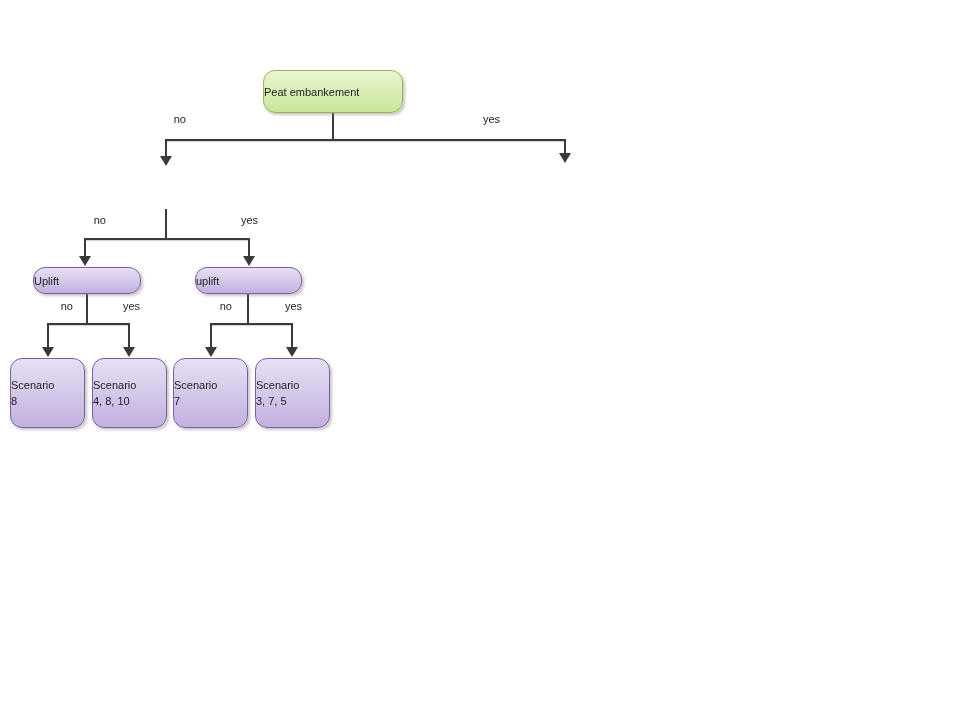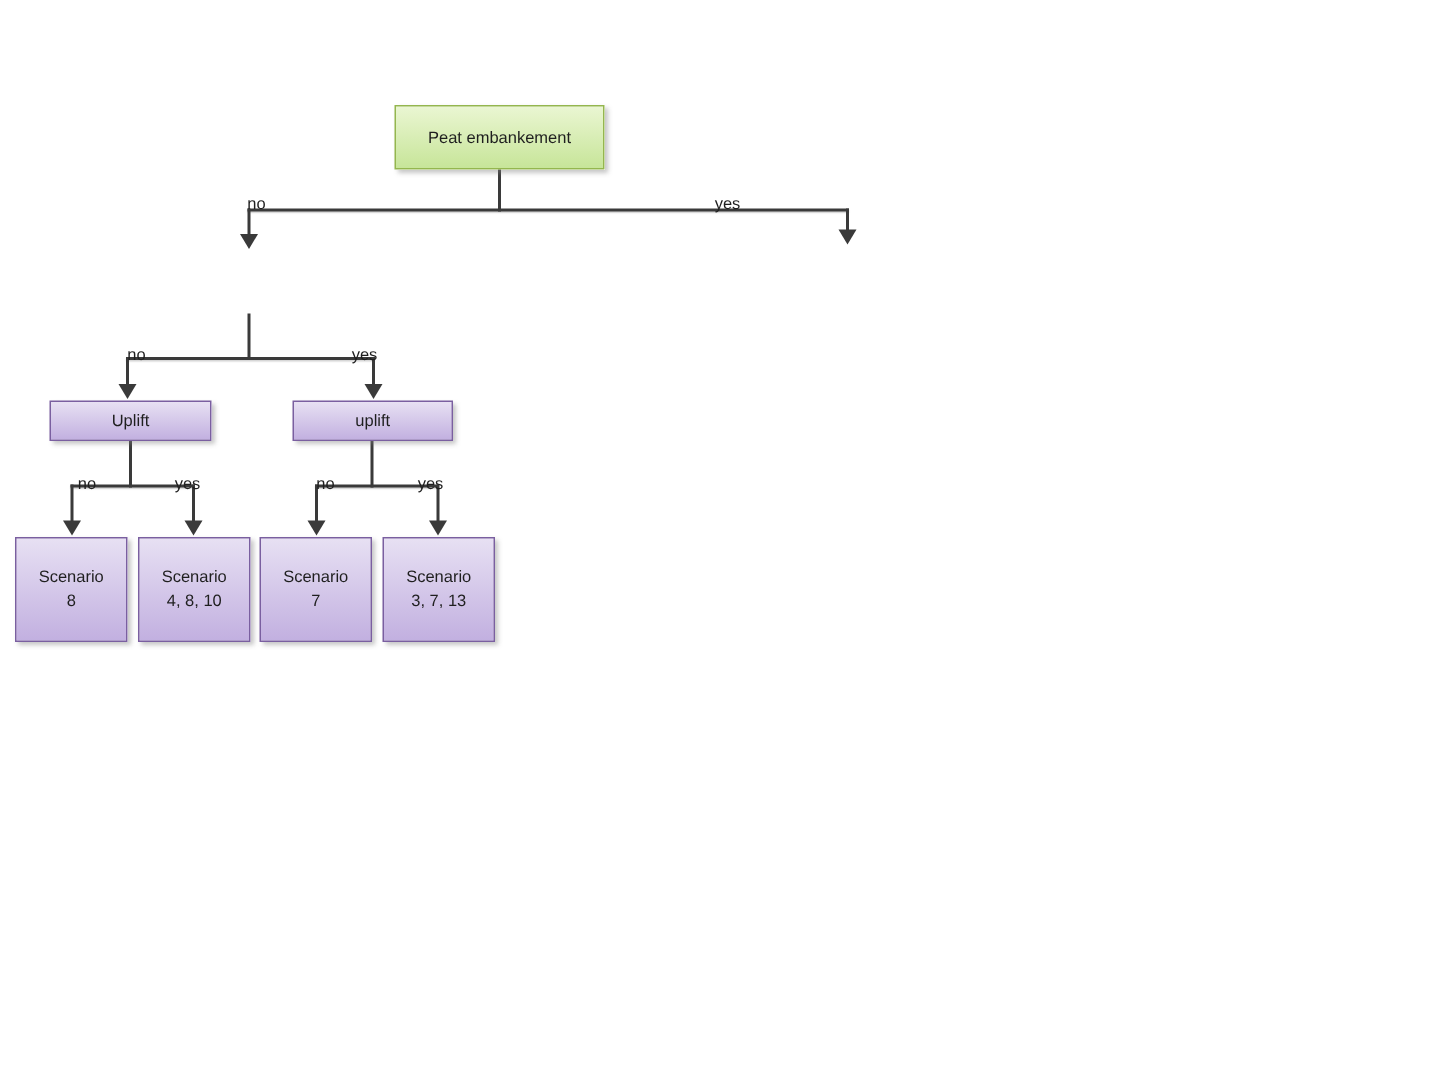--- a/index.html
+++ b/index.html
@@ -17,24 +17,24 @@
     color: var(--text, #1f1f1f);
     overflow: hidden;
   }
 
   
   .node {
     position: absolute;
     box-sizing: border-box;
     display: flex;
     flex-direction: column;
-    align-items: center;
+    align-items: flex-start;
     justify-content: center;
     text-align: center;
-    border-radius: 0;
+    border-radius: 12px;
     border: 1.5px solid;
     line-height: 16px;
     box-shadow: 2px 2px 3px rgba(130,130,130,0.45);
   }
   .node-green {
     background: linear-gradient(to bottom, var(--node-green-top), var(--node-green-bottom));
     border-color: var(--node-green-border);
   }
   .node-orange {
     background: linear-gradient(to bottom, var(--node-orange-top), var(--node-orange-bottom));
@@ -62,23 +62,22 @@
     height: 0;
     border-left: 6px solid transparent;
     border-right: 6px solid transparent;
     border-top: 10px solid var(--connector, #3a3a3a);
   }
 
   
   .edge-label {
     position: absolute;
     width: 30px;
-    text-align: center;
+    text-align: right;
     color: var(--text, #1f1f1f);
-    margin-top: 17px;
   }
 </style>
 </head>
 <body>
 
 <div id="canvas">
 
   <div class="vline" style="left:332px; top:113px; height:28px;"></div>
   <div class="hline" style="left:165px; top:139px; width:401px;"></div>
   <div class="vline" style="left:165px; top:139px; height:19px;"></div>
@@ -138,17 +137,17 @@
     <span>4, 8, 10</span>
   </div>
 
   <div class="node node-purple" style="left:173px; top:358px; width:75px; height:70px;">
     <span>Scenario</span>
     <span>7</span>
   </div>
 
   <div class="node node-purple" style="left:255px; top:358px; width:75px; height:70px;">
     <span>Scenario</span>
-    <span>3, 7, 13</span>
+    <span>3, 7, 5</span>
   </div>
 
 
 </div>
 
 </body></html>

